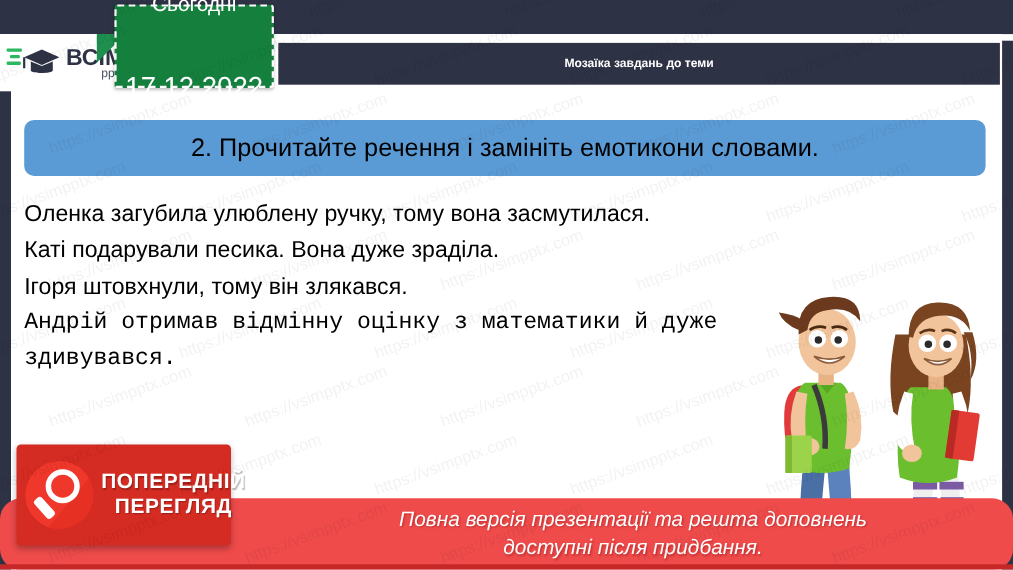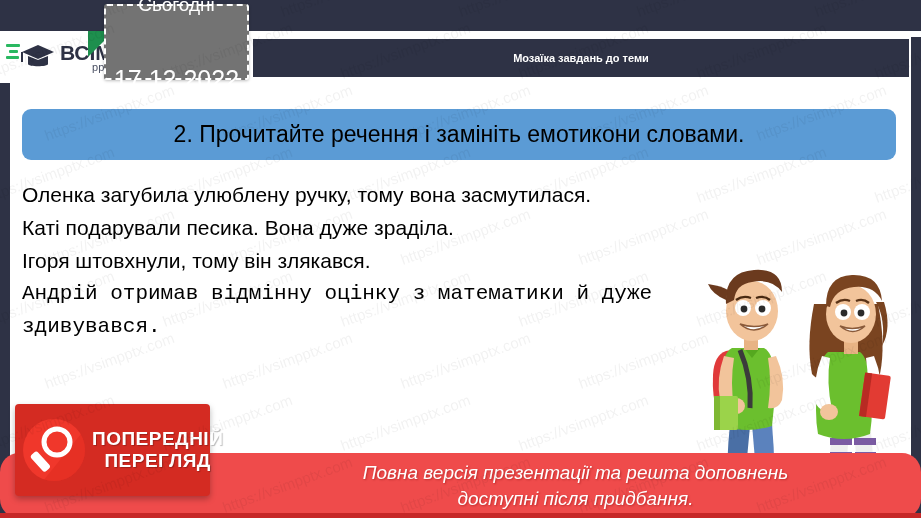--- a/index.html
+++ b/index.html
@@ -66,21 +66,21 @@
   .logo-text .b2 {
     font-size: 11px; color: #4a5063; display: block; text-align: right;
     margin-top: -1px;
   }
 
   
   .date-badge {
     position: absolute;
     left: 104px; top: 4px;
     width: 145px; height: 76px;
-    background: #737373;
+    background: #15803d;
     border: 2px dashed #ffffff;
     border-radius: 3px;
     z-index: 8;
     display: flex; flex-direction: column;
     align-items: center; justify-content: center;
     color: #ffffff;
     box-shadow: 0 1px 3px rgba(0,0,0,.25);
   }
   .date-badge .d-top { font-size: 19px; line-height: 26px; }
   .date-badge .d-bot { font-size: 25px; line-height: 26px; margin-top: 48px; }

